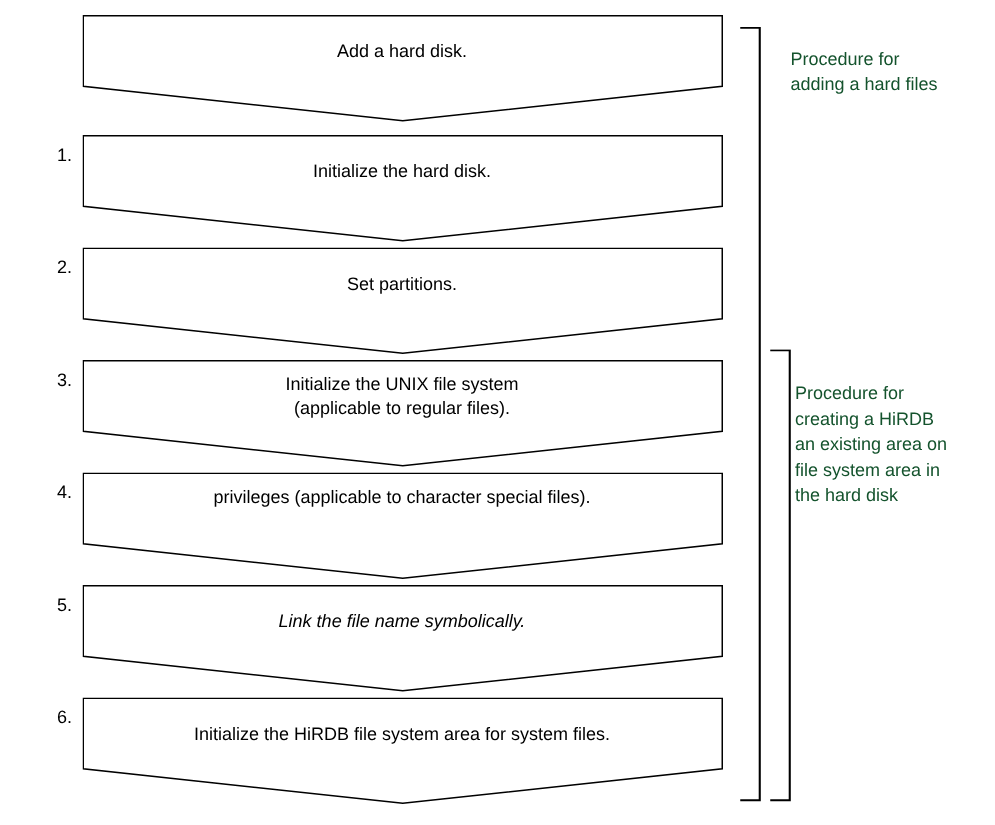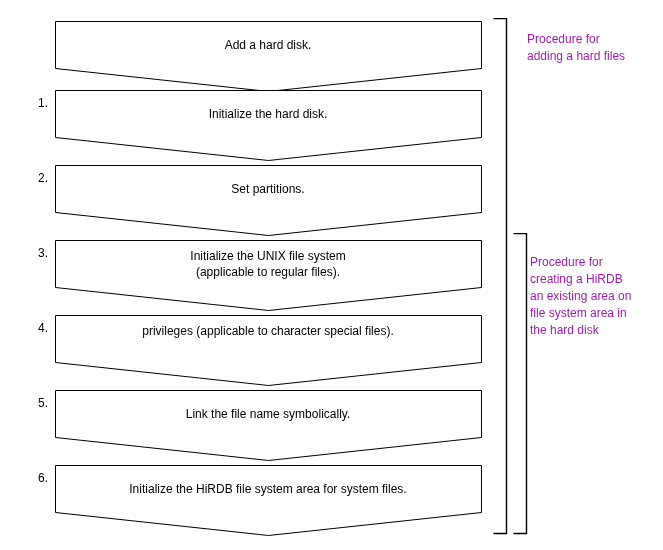--- a/index.html
+++ b/index.html
@@ -51,29 +51,29 @@
     color: #000;
   }
   .bracket-svg {
     position: absolute;
     display: block;
   }
   .bracket-caption {
     position: absolute;
     font-size: 12px;
     line-height: 17px;
-    color: #a21caf;
+    color: #14532d;
     white-space: pre-line;
   }
 </style>
 </head>
 <body>
 
 <div id="flow-root">
-    <div class="chevron-step" style="top: 21px; height: 70px;">
+    <div class="chevron-step" style="top: 10px; height: 70px;">
       <svg class="chevron-svg" width="428" height="72">
         <polygon points="0.5,0.5 426.5,0.5 426.5,47.5 213.5,70.5 0.5,47.5" fill="#ffffff" stroke="#000000" stroke-width="1"></polygon>
       </svg>
       <div class="chevron-label" style="top: 16px;">
         <div>Add a hard disk.</div>
       </div>
     </div>
     <div class="chevron-step" style="top: 90px; height: 70px; text-decoration: underline;">
       <svg class="chevron-svg" width="428" height="72">
         <polygon points="0.5,0.5 426.5,0.5 426.5,47.5 213.5,70.5 0.5,47.5" fill="#ffffff" stroke="#000000" stroke-width="1"></polygon>
@@ -108,21 +108,21 @@
       </svg>
       <div class="chevron-label" style="top: 8px;">
         <div>privileges (applicable to character special files).</div>
       </div>
     </div>
     <div class="step-number" style="left: 22px; top: 321px;">4.</div>
     <div class="chevron-step" style="top: 390px; height: 70px;">
       <svg class="chevron-svg" width="428" height="72">
         <polygon points="0.5,0.5 426.5,0.5 426.5,47.5 213.5,70.5 0.5,47.5" fill="#ffffff" stroke="#000000" stroke-width="1"></polygon>
       </svg>
-      <div class="chevron-label" style="top: 16px;">
+      <div class="chevron-label" style="top: 16px; font-style: italic;">
         <div>Link the file name symbolically.</div>
       </div>
     </div>
     <div class="step-number" style="left: 22px; top: 396px;">5.</div>
     <div class="chevron-step" style="top: 465px; height: 70px;">
       <svg class="chevron-svg" width="428" height="72">
         <polygon points="0.5,0.5 426.5,0.5 426.5,47.5 213.5,70.5 0.5,47.5" fill="#ffffff" stroke="#000000" stroke-width="1"></polygon>
       </svg>
       <div class="chevron-label" style="top: 16px;">
         <div>Initialize the HiRDB file system area for system files.</div>

